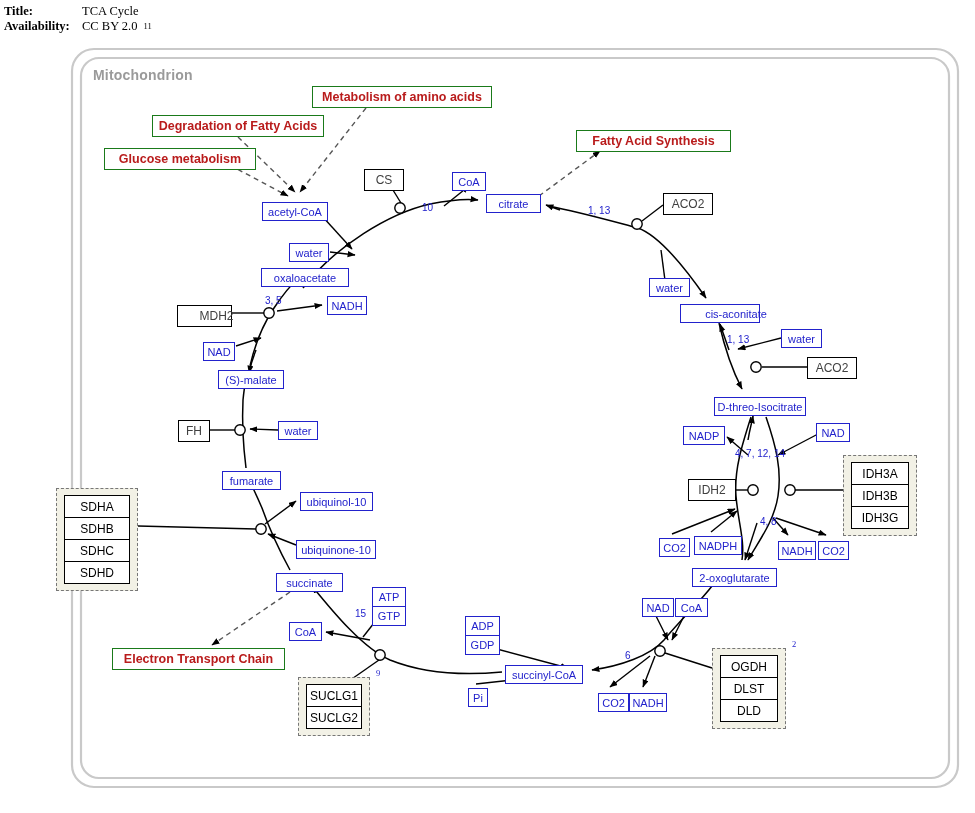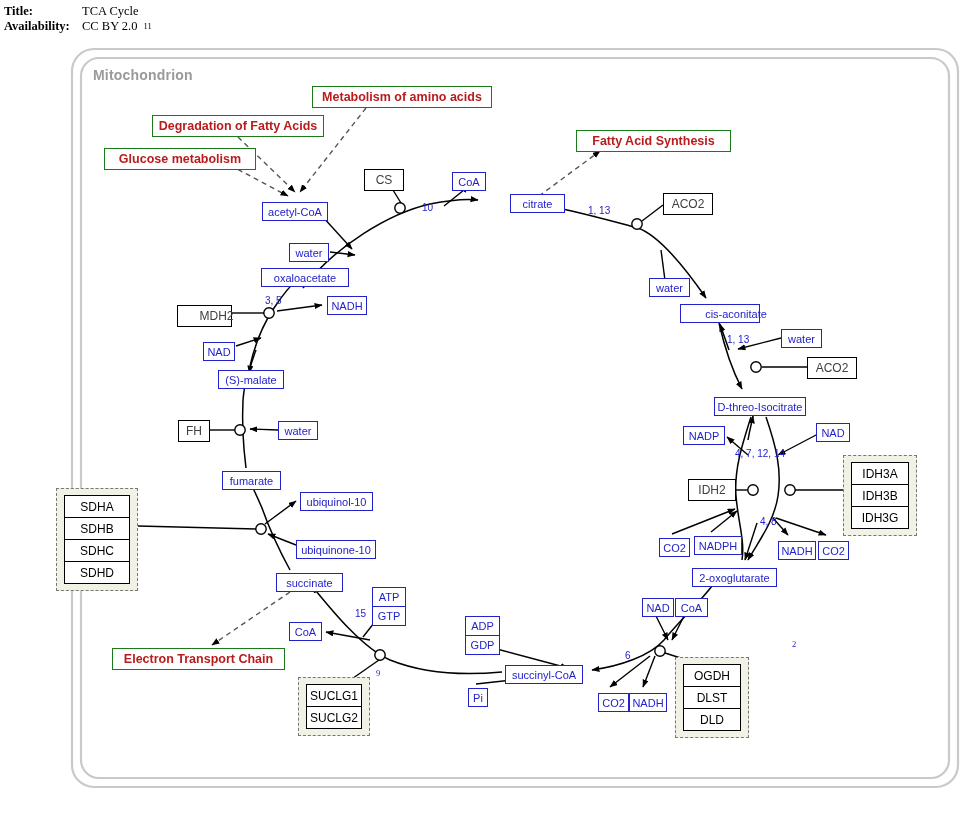--- a/index.html
+++ b/index.html
@@ -195,21 +195,21 @@
   <div id="layer-pathways">
       <div class="node pathway" style="left: 312px; top: 86px; width: 180px;">Metabolism of amino acids</div>
       <div class="node pathway" style="left: 152px; top: 115px; width: 172px;">Degradation of Fatty Acids</div>
       <div class="node pathway" style="left: 104px; top: 148px; width: 152px;">Glucose metabolism</div>
       <div class="node pathway" style="left: 576px; top: 130px; width: 155px;">Fatty Acid Synthesis</div>
       <div class="node pathway" style="left: 112px; top: 648px; width: 173px;">Electron Transport Chain</div>
     </div>
   <div id="layer-metabolites">
       <div class="node metab" style="left: 262px; top: 202px; width: 66px;">acetyl-CoA</div>
       <div class="node metab" style="left: 452px; top: 172px; width: 34px;">CoA</div>
-      <div class="node metab" style="left: 510px; top: 194px; width: 55px; text-align: center;">citrate</div>
+      <div class="node metab" style="left: 486px; top: 194px; width: 55px; text-align: center;">citrate</div>
       <div class="node metab" style="left: 289px; top: 243px; width: 40px;">water</div>
       <div class="node metab" style="left: 261px; top: 268px; width: 88px;">oxaloacetate</div>
       <div class="node metab" style="left: 327px; top: 296px; width: 40px;">NADH</div>
       <div class="node metab" style="left: 203px; top: 342px; width: 32px;">NAD</div>
       <div class="node metab" style="left: 218px; top: 370px; width: 66px;">(S)-malate</div>
       <div class="node metab" style="left: 278px; top: 421px; width: 40px;">water</div>
       <div class="node metab" style="left: 222px; top: 471px; width: 59px;">fumarate</div>
       <div class="node metab" style="left: 300px; top: 492px; width: 73px;">ubiquinol-10</div>
       <div class="node metab" style="left: 296px; top: 540px; width: 80px;">ubiquinone-10</div>
       <div class="node metab" style="left: 276px; top: 573px; width: 67px;">succinate</div>
@@ -259,21 +259,21 @@
           <div>SDHD</div>
         </div>
       </div>
       <div class="complex" style="left: 843px; top: 455px; width: 74px;">
         <div class="inner">
           <div>IDH3A</div>
           <div>IDH3B</div>
           <div>IDH3G</div>
         </div>
       </div>
-      <div class="complex" style="left: 675px; top: 648px; width: 74px; margin-top: 9px;">
+      <div class="complex" style="left: 712px; top: 648px; width: 74px;">
         <div class="inner">
           <div>OGDH</div>
           <div>DLST</div>
           <div>DLD</div>
         </div>
       </div>
       <div class="cx-sup" style="left: 792px; top: 639px;">2</div>
       <div class="complex" style="left: 298px; top: 677px; width: 72px;">
         <div class="inner">
           <div>SUCLG1</div>

